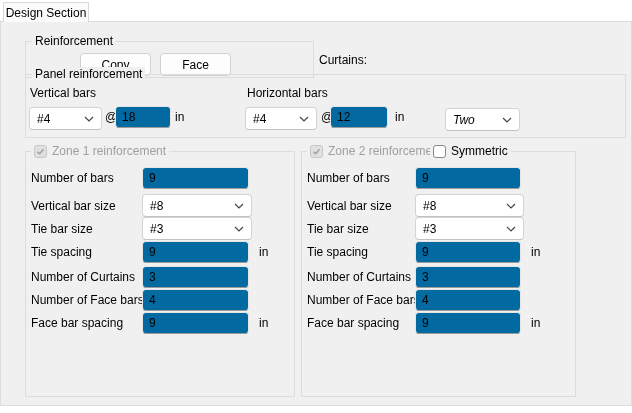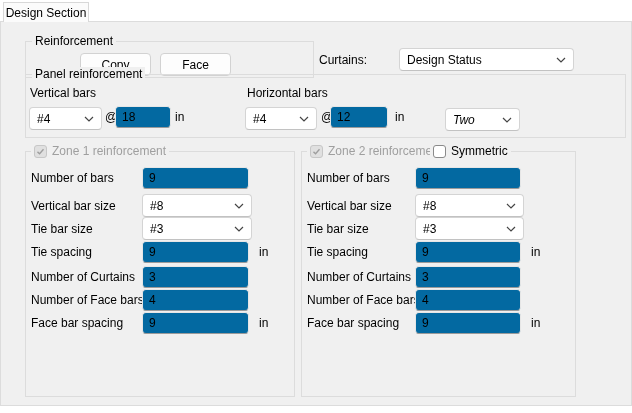--- a/index.html
+++ b/index.html
@@ -61,28 +61,20 @@
 
 <div class="page">
 
   <div class="gb" style="left:24px;top:19px;width:289px;height:37px;">
     <span class="gt">Reinforcement</span>
     <button class="btn" style="left:8px;top:11px;width:71px;height:23px;">Copy</button>
     <button class="btn" style="left:88px;top:11px;width:71px;height:23px;">Face</button>
   </div>
 
   <span class="lbl" style="left:318px;top:31px;">Curtains:</span>
-  <div class="combo" style="left:398px;top:26px;width:175px;">
-    <span>Design Status</span>
-    <span class="chev">
-        <svg width="10" height="6" viewBox="0 0 10 6">
-          <polyline points="1,1 5,5 9,1" fill="none" stroke="#454545" stroke-width="1.2"></polyline>
-        </svg>
-      </span>
-  </div>
 
   <div class="gb" style="left:24px;top:52px;width:601px;height:64px;">
     <span class="gt">Panel reinforcement</span>
 
     <span class="lbl" style="left:4px;top:11px;">Vertical bars</span>
     <div class="combo" style="left:3px;top:32px;width:73px;">
       <span>#4</span>
       <span class="chev">
           <svg width="10" height="6" viewBox="0 0 10 6">
             <polyline points="1,1 5,5 9,1" fill="none" stroke="#454545" stroke-width="1.2"></polyline>

